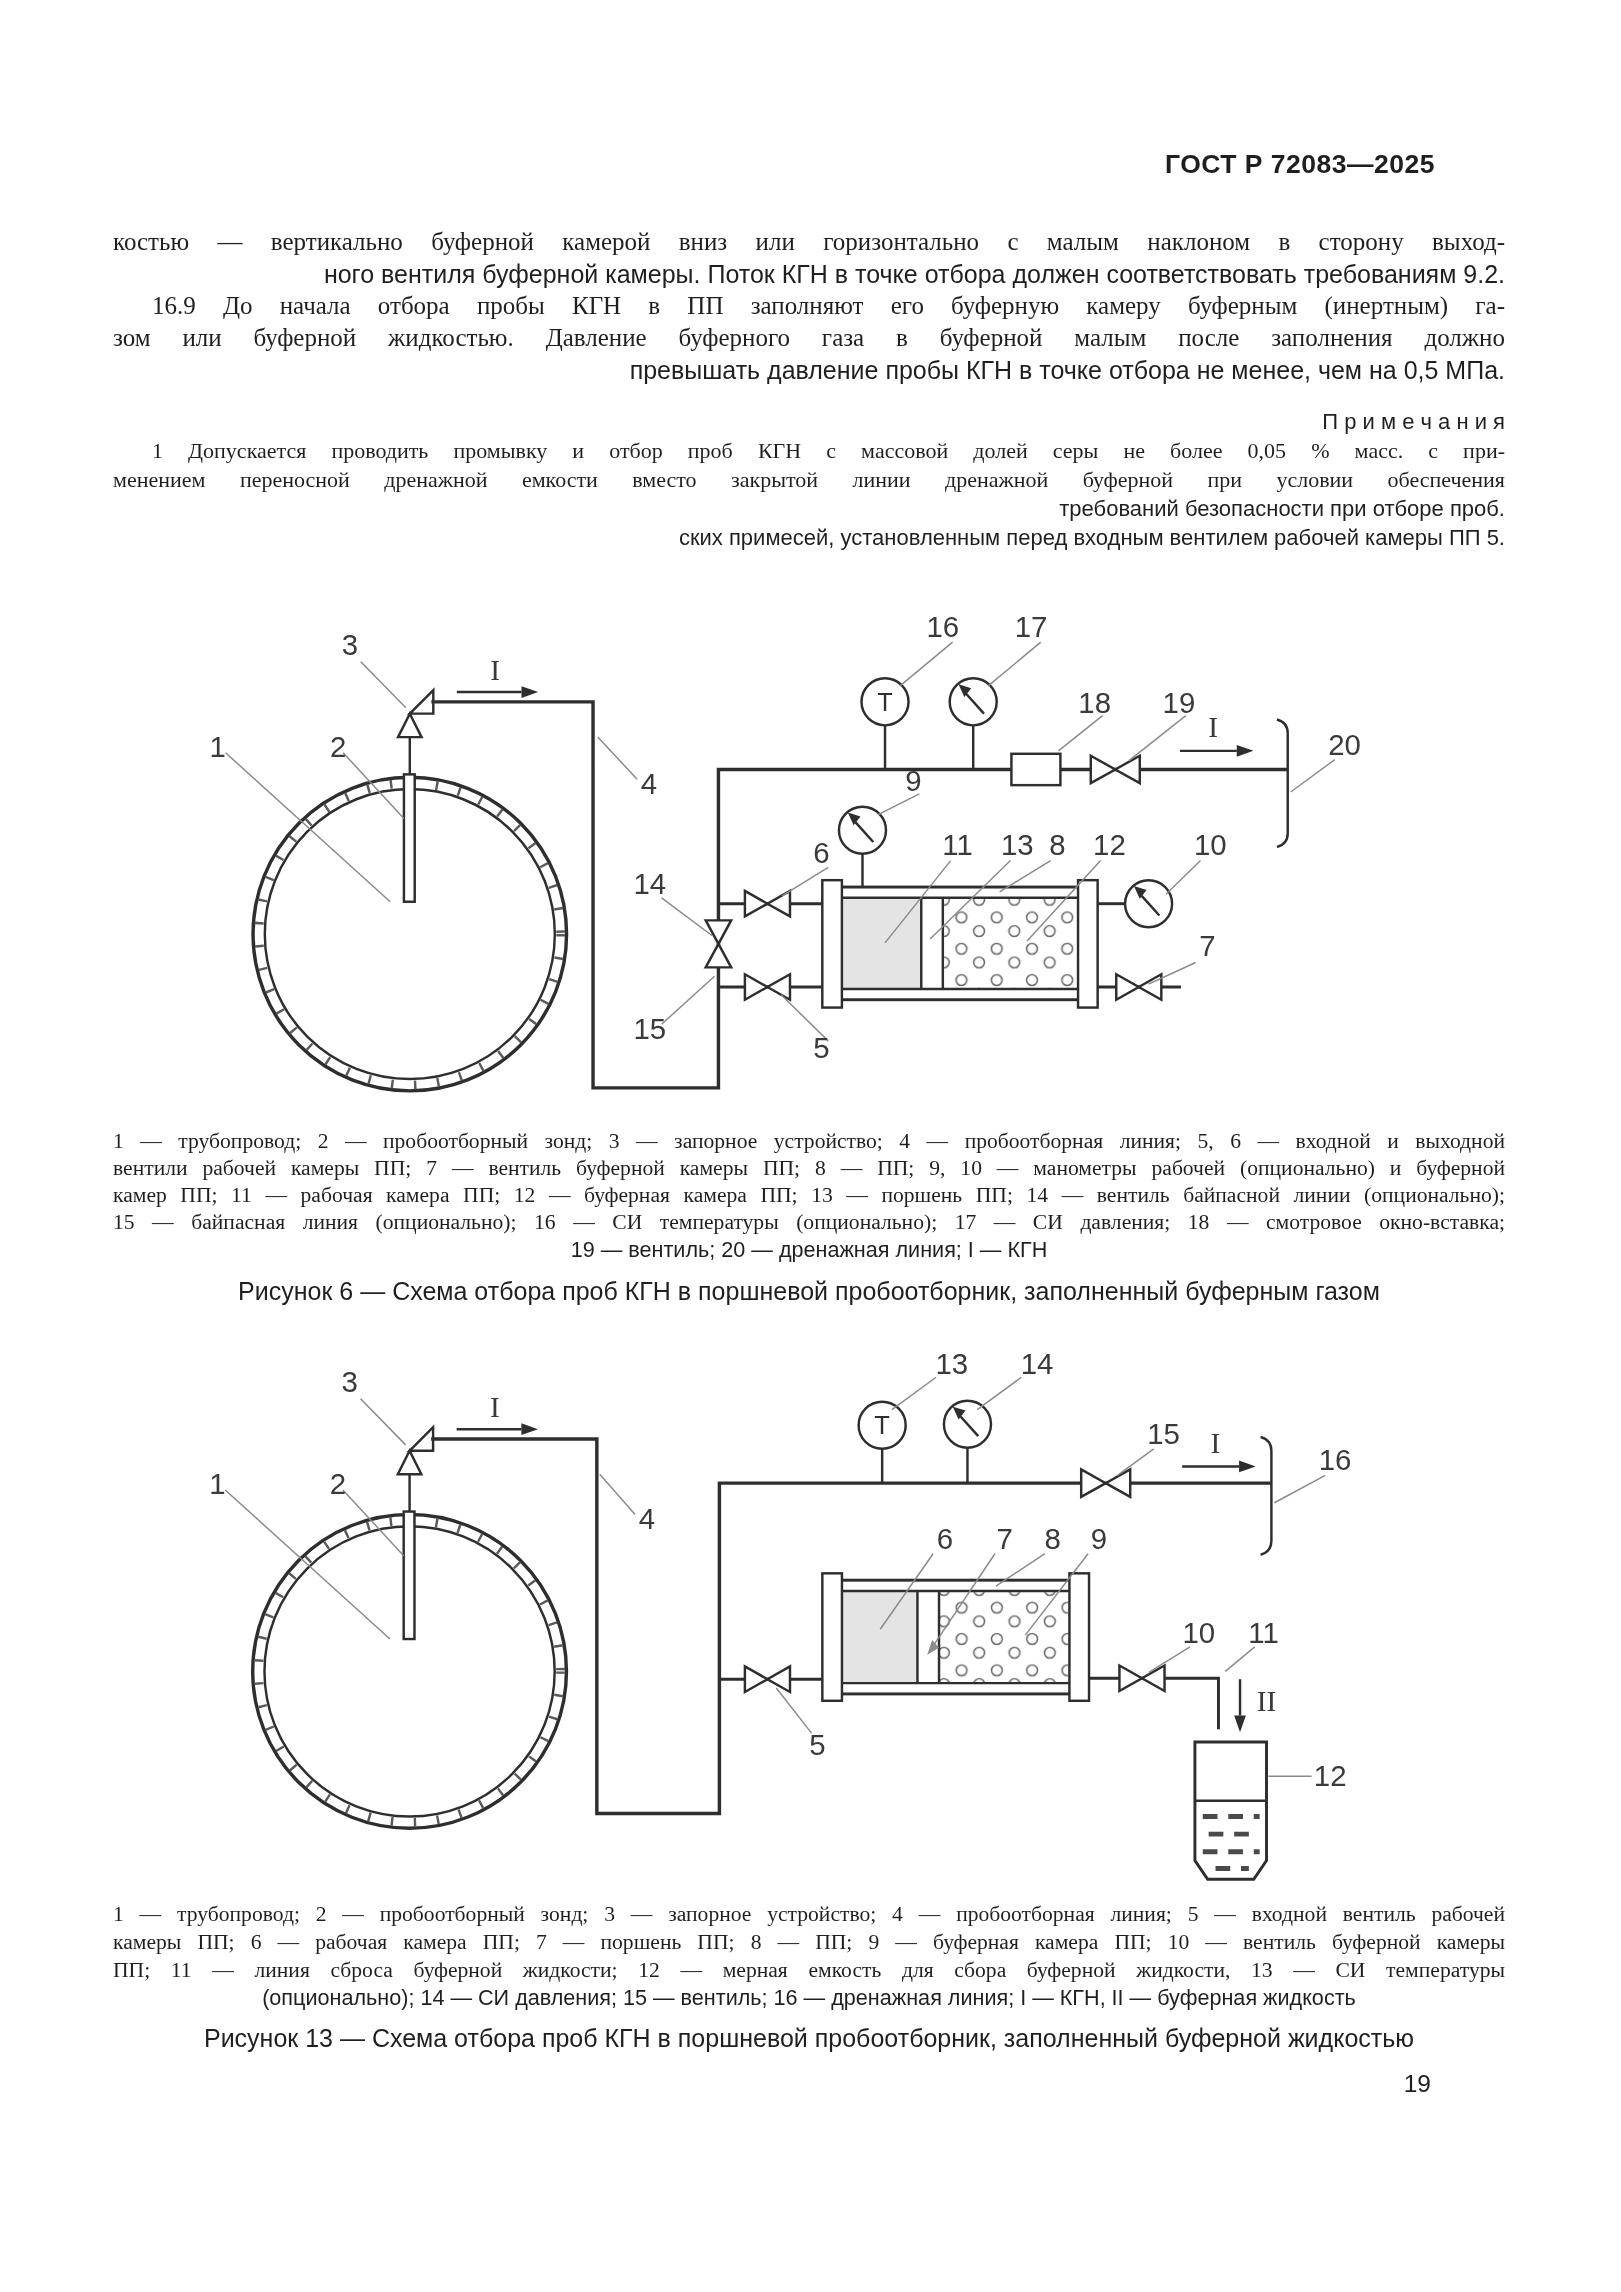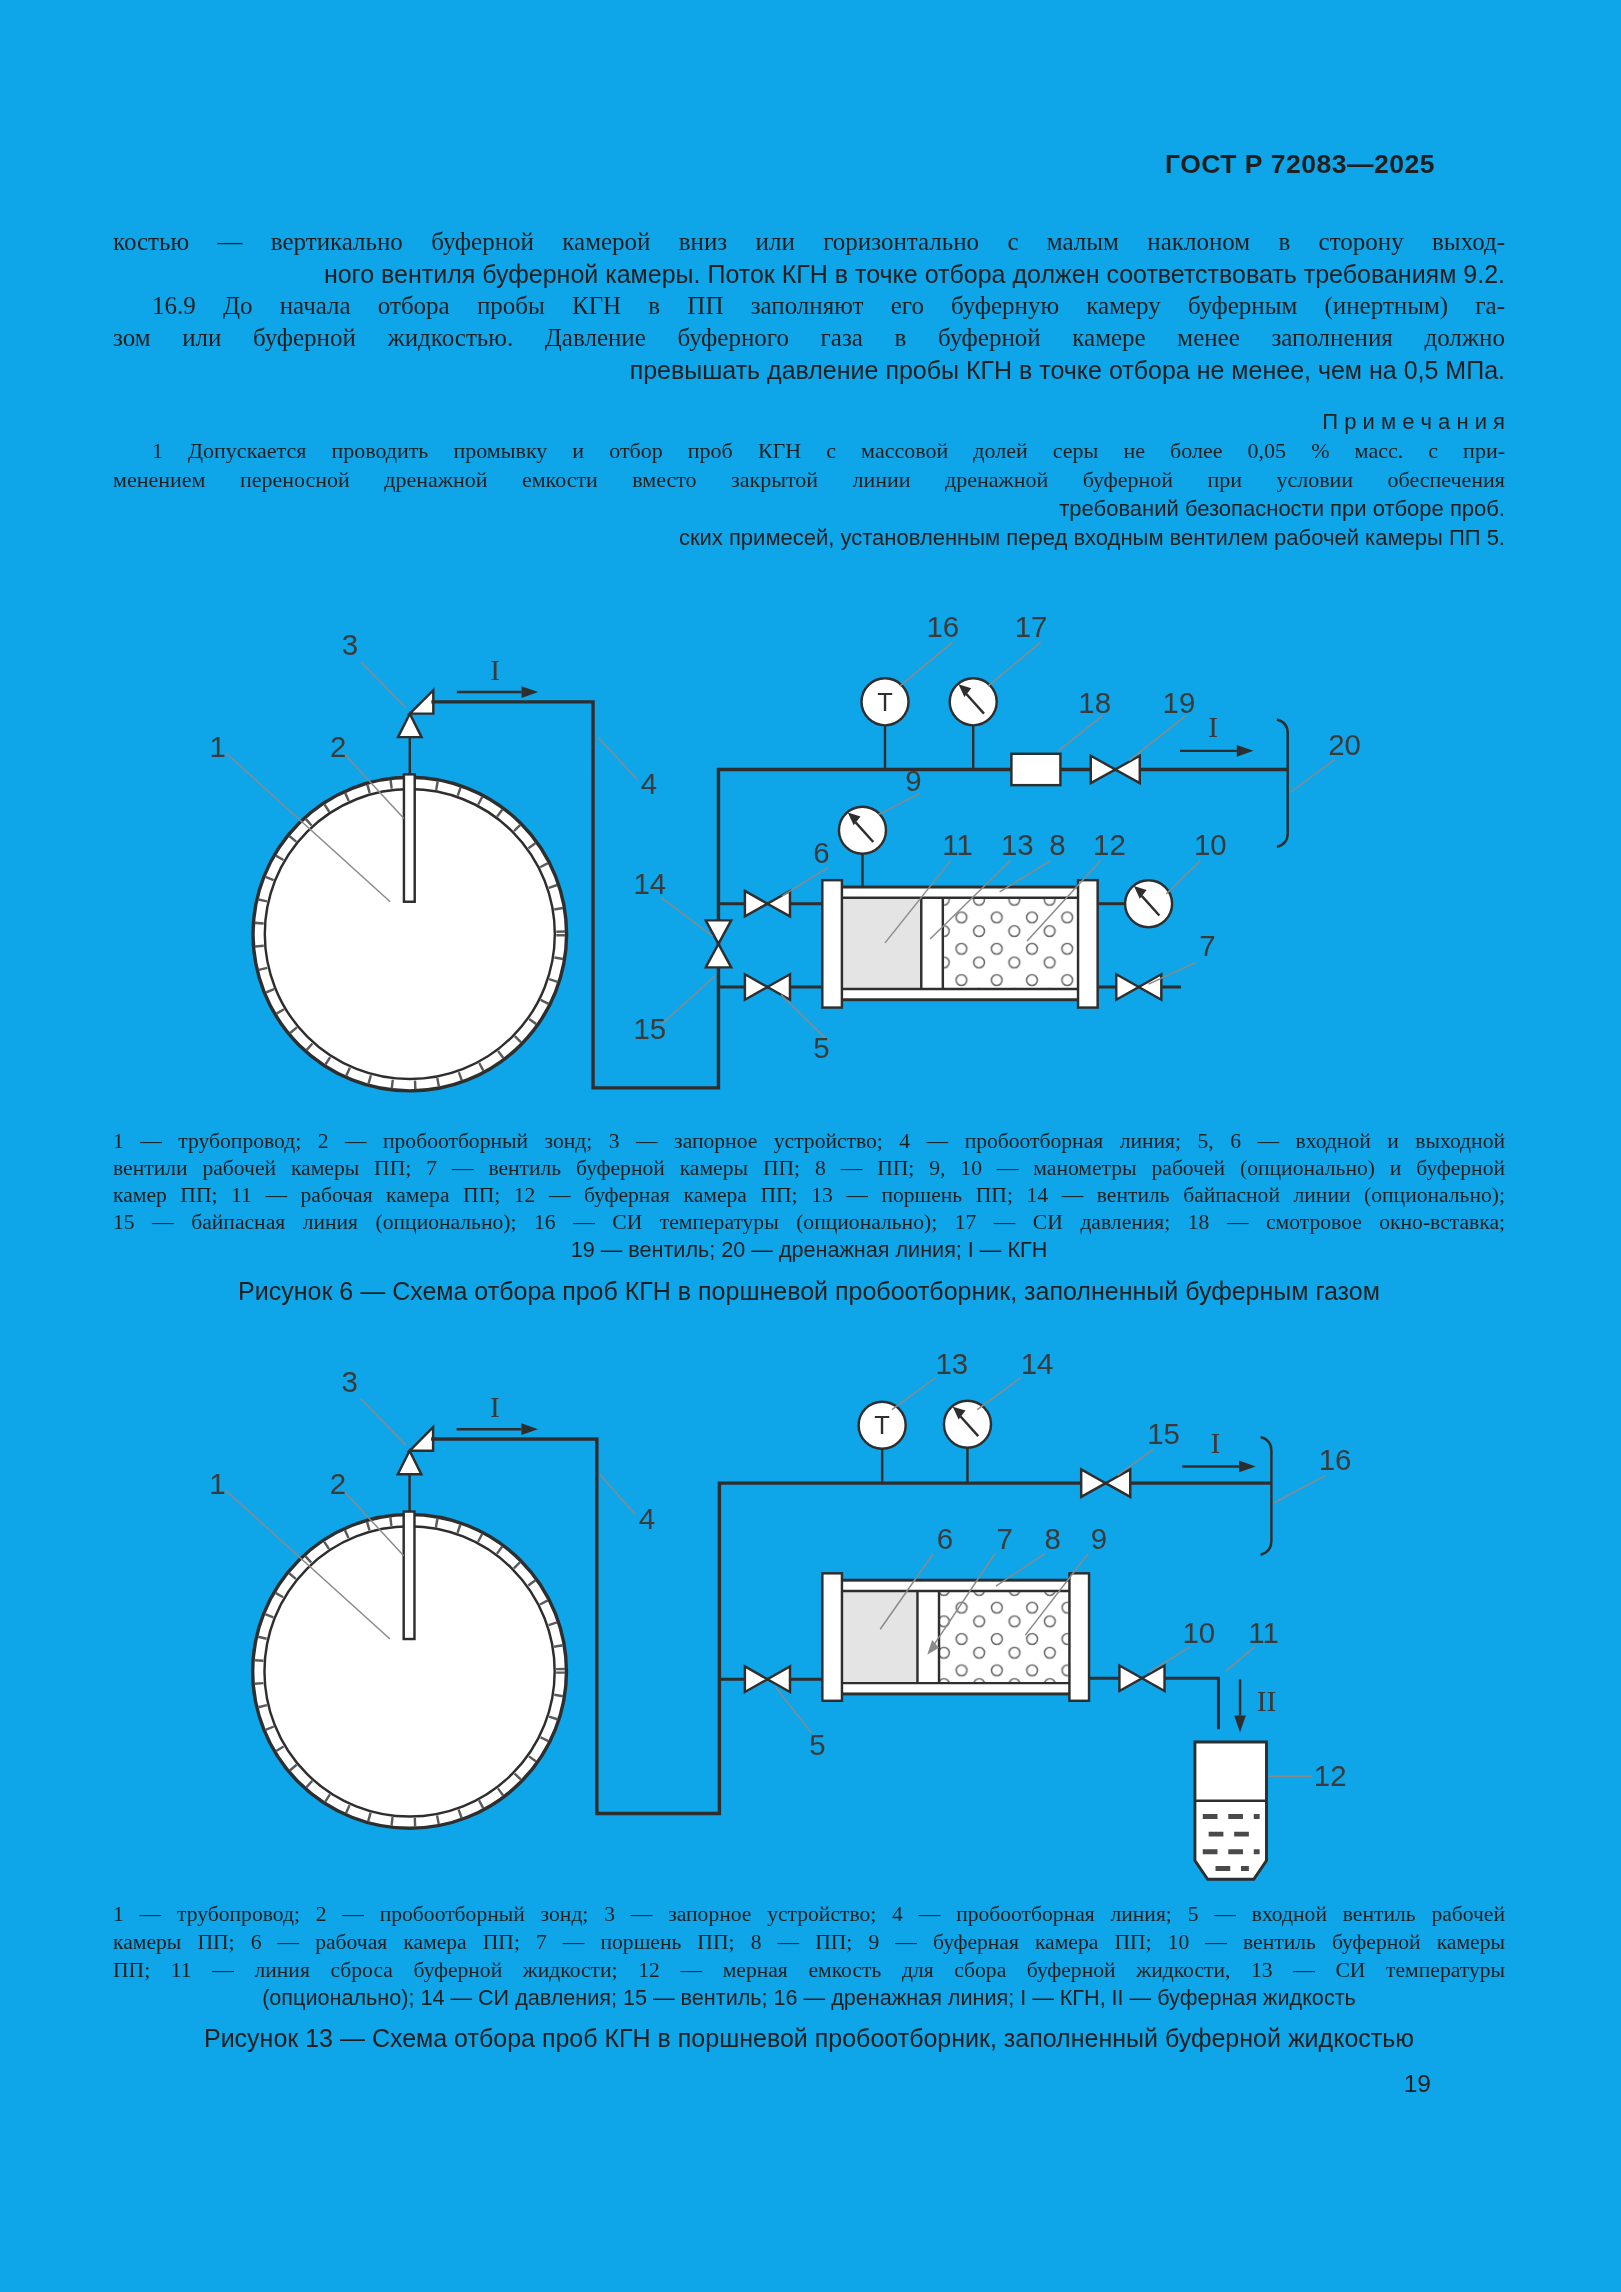--- a/index.html
+++ b/index.html
@@ -1,17 +1,17 @@
 <!DOCTYPE html>
 <html><head>
 <meta charset="utf-8">
 <style>
   html,body { margin:0; padding:0; background:#888; }
   .page {
-    position:relative; width:1621px; height:2293px; background:#0ea5e9;
+    position:relative; width:1621px; height:2293px; background:#ffffff;
     font-family:"Liberation Sans", sans-serif; color:#1f1f1f; overflow:hidden;
     margin:0 auto;
   }
   .abs { position:absolute; }
   .textblock { position:absolute; left:113px; width:1392px; }
   .t-body { font-size:25px; line-height:32px; }
   .t-note { font-size:22px; line-height:29px; }
   .t-leg  { font-size:21.6px;   line-height:27px; }
   .t-cap  { font-size:25px; line-height:29px; }
   .just { text-align:justify; text-align-last:justify;font-family:Liberation Serif, serif; }
@@ -38,21 +38,21 @@
 <body>
 
 <div class="page">
 
   <div class="abs hdr" style="top:149px; right:186px;">ГОСТ Р 72083—2025</div>
 
   <div class="textblock t-body" style="top:226px;">
     <div class="just">костью — вертикально буферной камерой вниз или горизонтально с малым наклоном в сторону выход-</div>
     <div class="left">ного вентиля буферной камеры. Поток КГН в точке отбора должен соответствовать требованиям 9.2.</div>
     <div class="just indent">16.9 До начала отбора пробы КГН в ПП заполняют его буферную камеру буферным (инертным) га-</div>
-    <div class="just">зом или буферной жидкостью. Давление буферного газа в буферной камере менее заполнения должно</div>
+    <div class="just">зом или буферной жидкостью. Давление буферного газа в буферной малым после заполнения должно</div>
     <div class="left">превышать давление пробы КГН в точке отбора не менее, чем на 0,5 МПа.</div>
   </div>
 
   <div class="textblock t-note" style="top:407px;">
     <div class="left indent">П р и м е ч а н и я</div>
     <div class="just indent">1 Допускается проводить промывку и отбор проб КГН с массовой долей серы не более 0,05 % масс. с при-</div>
     <div class="just">менением переносной дренажной емкости вместо закрытой линии дренажной буферной при условии обеспечения</div>
     <div class="left">требований безопасности при отборе проб.</div>
     <div class="left">ских примесей, установленным перед входным вентилем рабочей камеры ПП 5.</div>
   </div>

